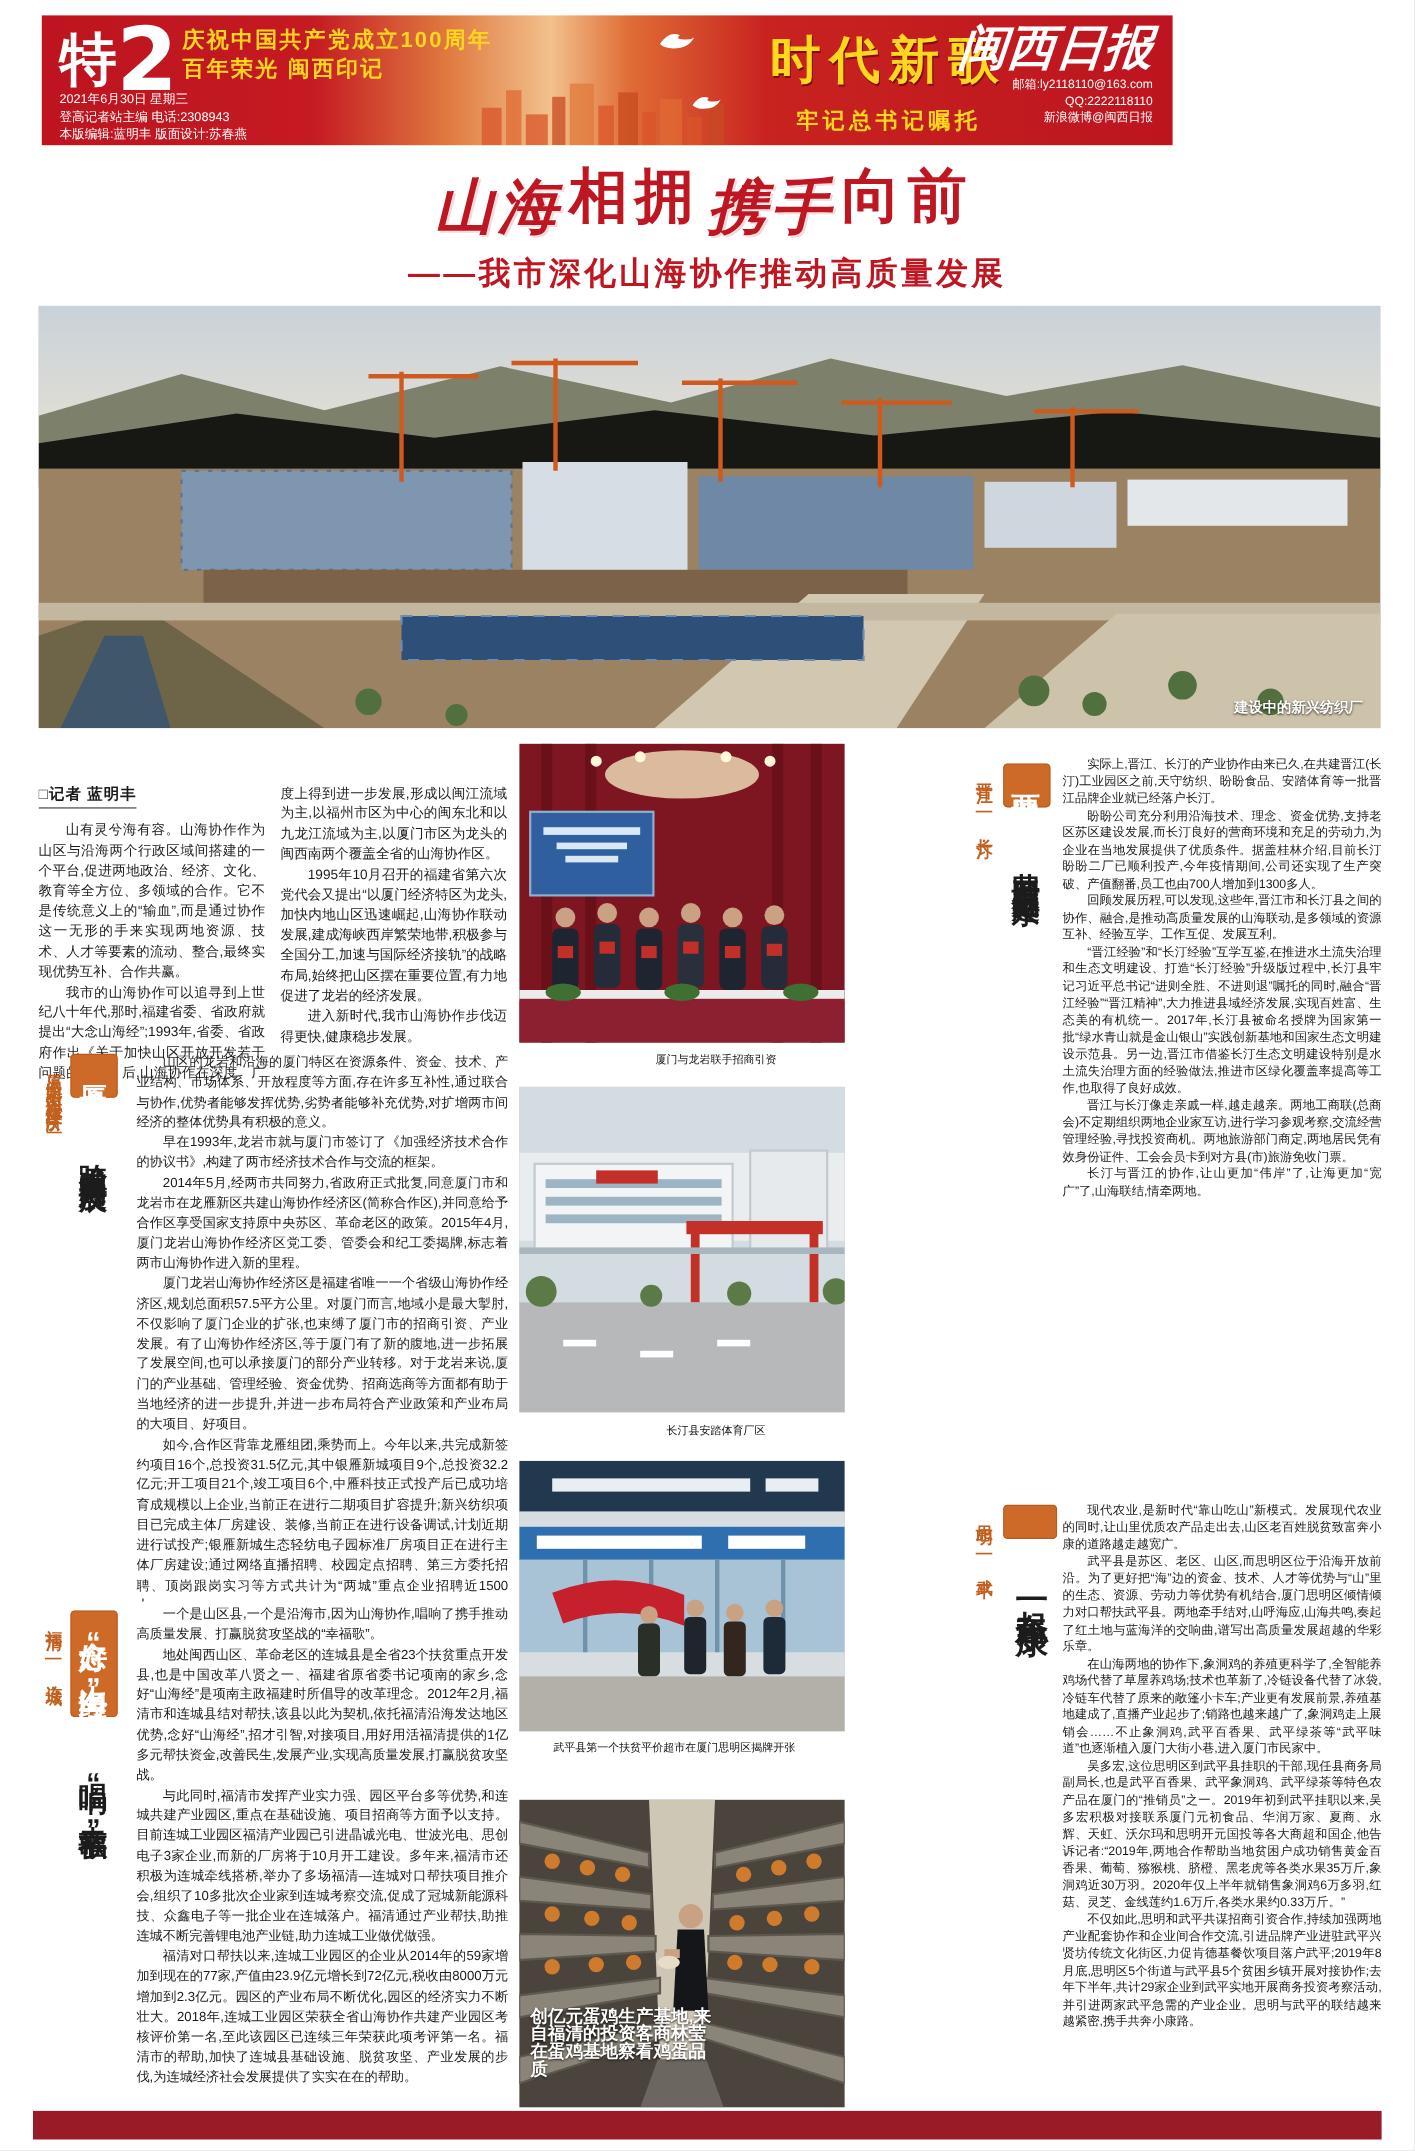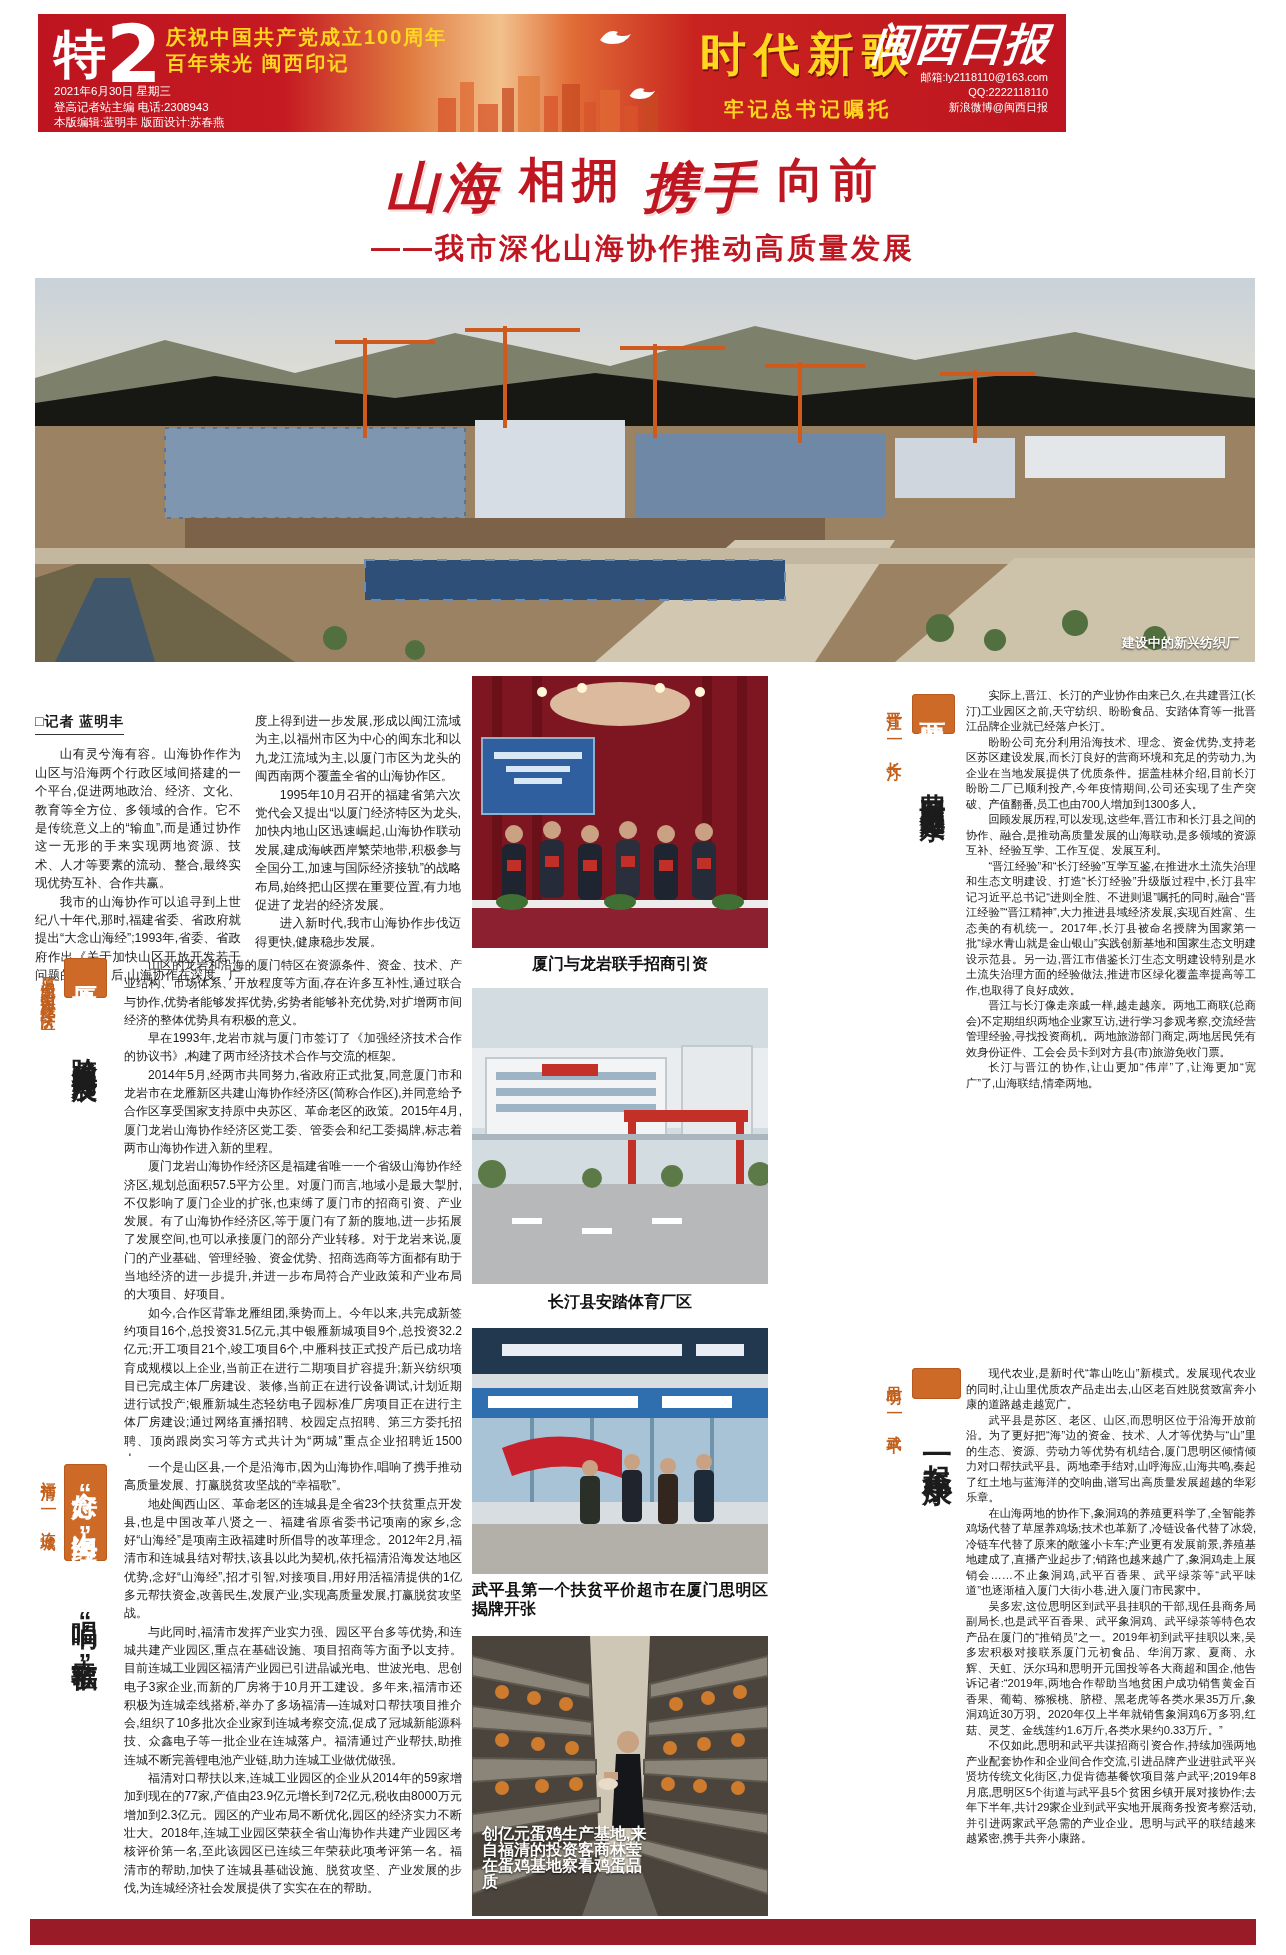--- a/index.html
+++ b/index.html
@@ -26,27 +26,27 @@
   .hdr-mast { position:absolute; right:18px; top:6px; text-align:right; color:#fff; }
   .hdr-mast .name { font-family:"DejaVu Serif","Liberation Serif",serif; font-style:italic; font-weight:bold; font-size:44px; line-height:48px; transform:skewX(-5deg); white-space:nowrap; }
   .hdr-mast .contact { font-size:11px; line-height:15px; margin-top:2px; }
   .skyline { position:absolute; left:400px; bottom:0; width:230px; height:60px; opacity:.75; }
   .skyline i { position:absolute; bottom:0; background:#d8542a; display:block; }
   .dove { position:absolute; }
   
   .title-wrap { position:absolute; left:0; top:152px; width:1286px; text-align:center; }
   .main-title { white-space:nowrap; color:#bf1722; }
   .main-title .cal { font-family:"DejaVu Serif","Liberation Serif",serif; font-style:italic; font-weight:bold; font-size:54px; letter-spacing:4px; text-shadow:0 0 2px #fff,2px 2px 0 #f3d9d9; }
-  .main-title .blk { font-size:47px; font-weight:900; letter-spacing:6px; margin:0 18px; position:relative; top:-10px; }
+  .main-title .blk { font-size:54px; font-weight:900; letter-spacing:6px; margin:0 6px; position:relative; top:-10px; }
   .sub-title { margin-top:4px; color:#bf1722; font-size:29px; font-weight:900; letter-spacing:3px; }
   
   .ph { position:absolute; overflow:hidden; background:#ccc; }
   .ph svg { display:block; width:100%; height:100%; }
   .ph-cap-overlay { position:absolute; color:#fff; font-size:13px; font-weight:bold; text-shadow:0 1px 2px rgba(0,0,0,.8); }
-  .cap { position:absolute; font-size:16px; font-weight:bold; color:#111; line-height:19px; }
+  .cap { position:absolute; font-size:10px; font-weight:normal; color:#111; line-height:19px;margin-left:31px; }
   .cap.center { text-align:center; }
   
   .intro {
     position:absolute; left:35px; top:712px; width:426px; height:282px;
     column-count:2; column-gap:14px; column-fill:auto; overflow:hidden;
     font-size:12.4px; line-height:18.4px;
   }
   .byline { display:inline-block; font-size:14px; font-weight:bold; border-bottom:1.5px solid #333; padding-bottom:4px; margin-bottom:10px; letter-spacing:1px; }
   .body p, .intro p { margin:0; text-indent:2em; text-align:justify; }
   .body { position:absolute; overflow:hidden; }

